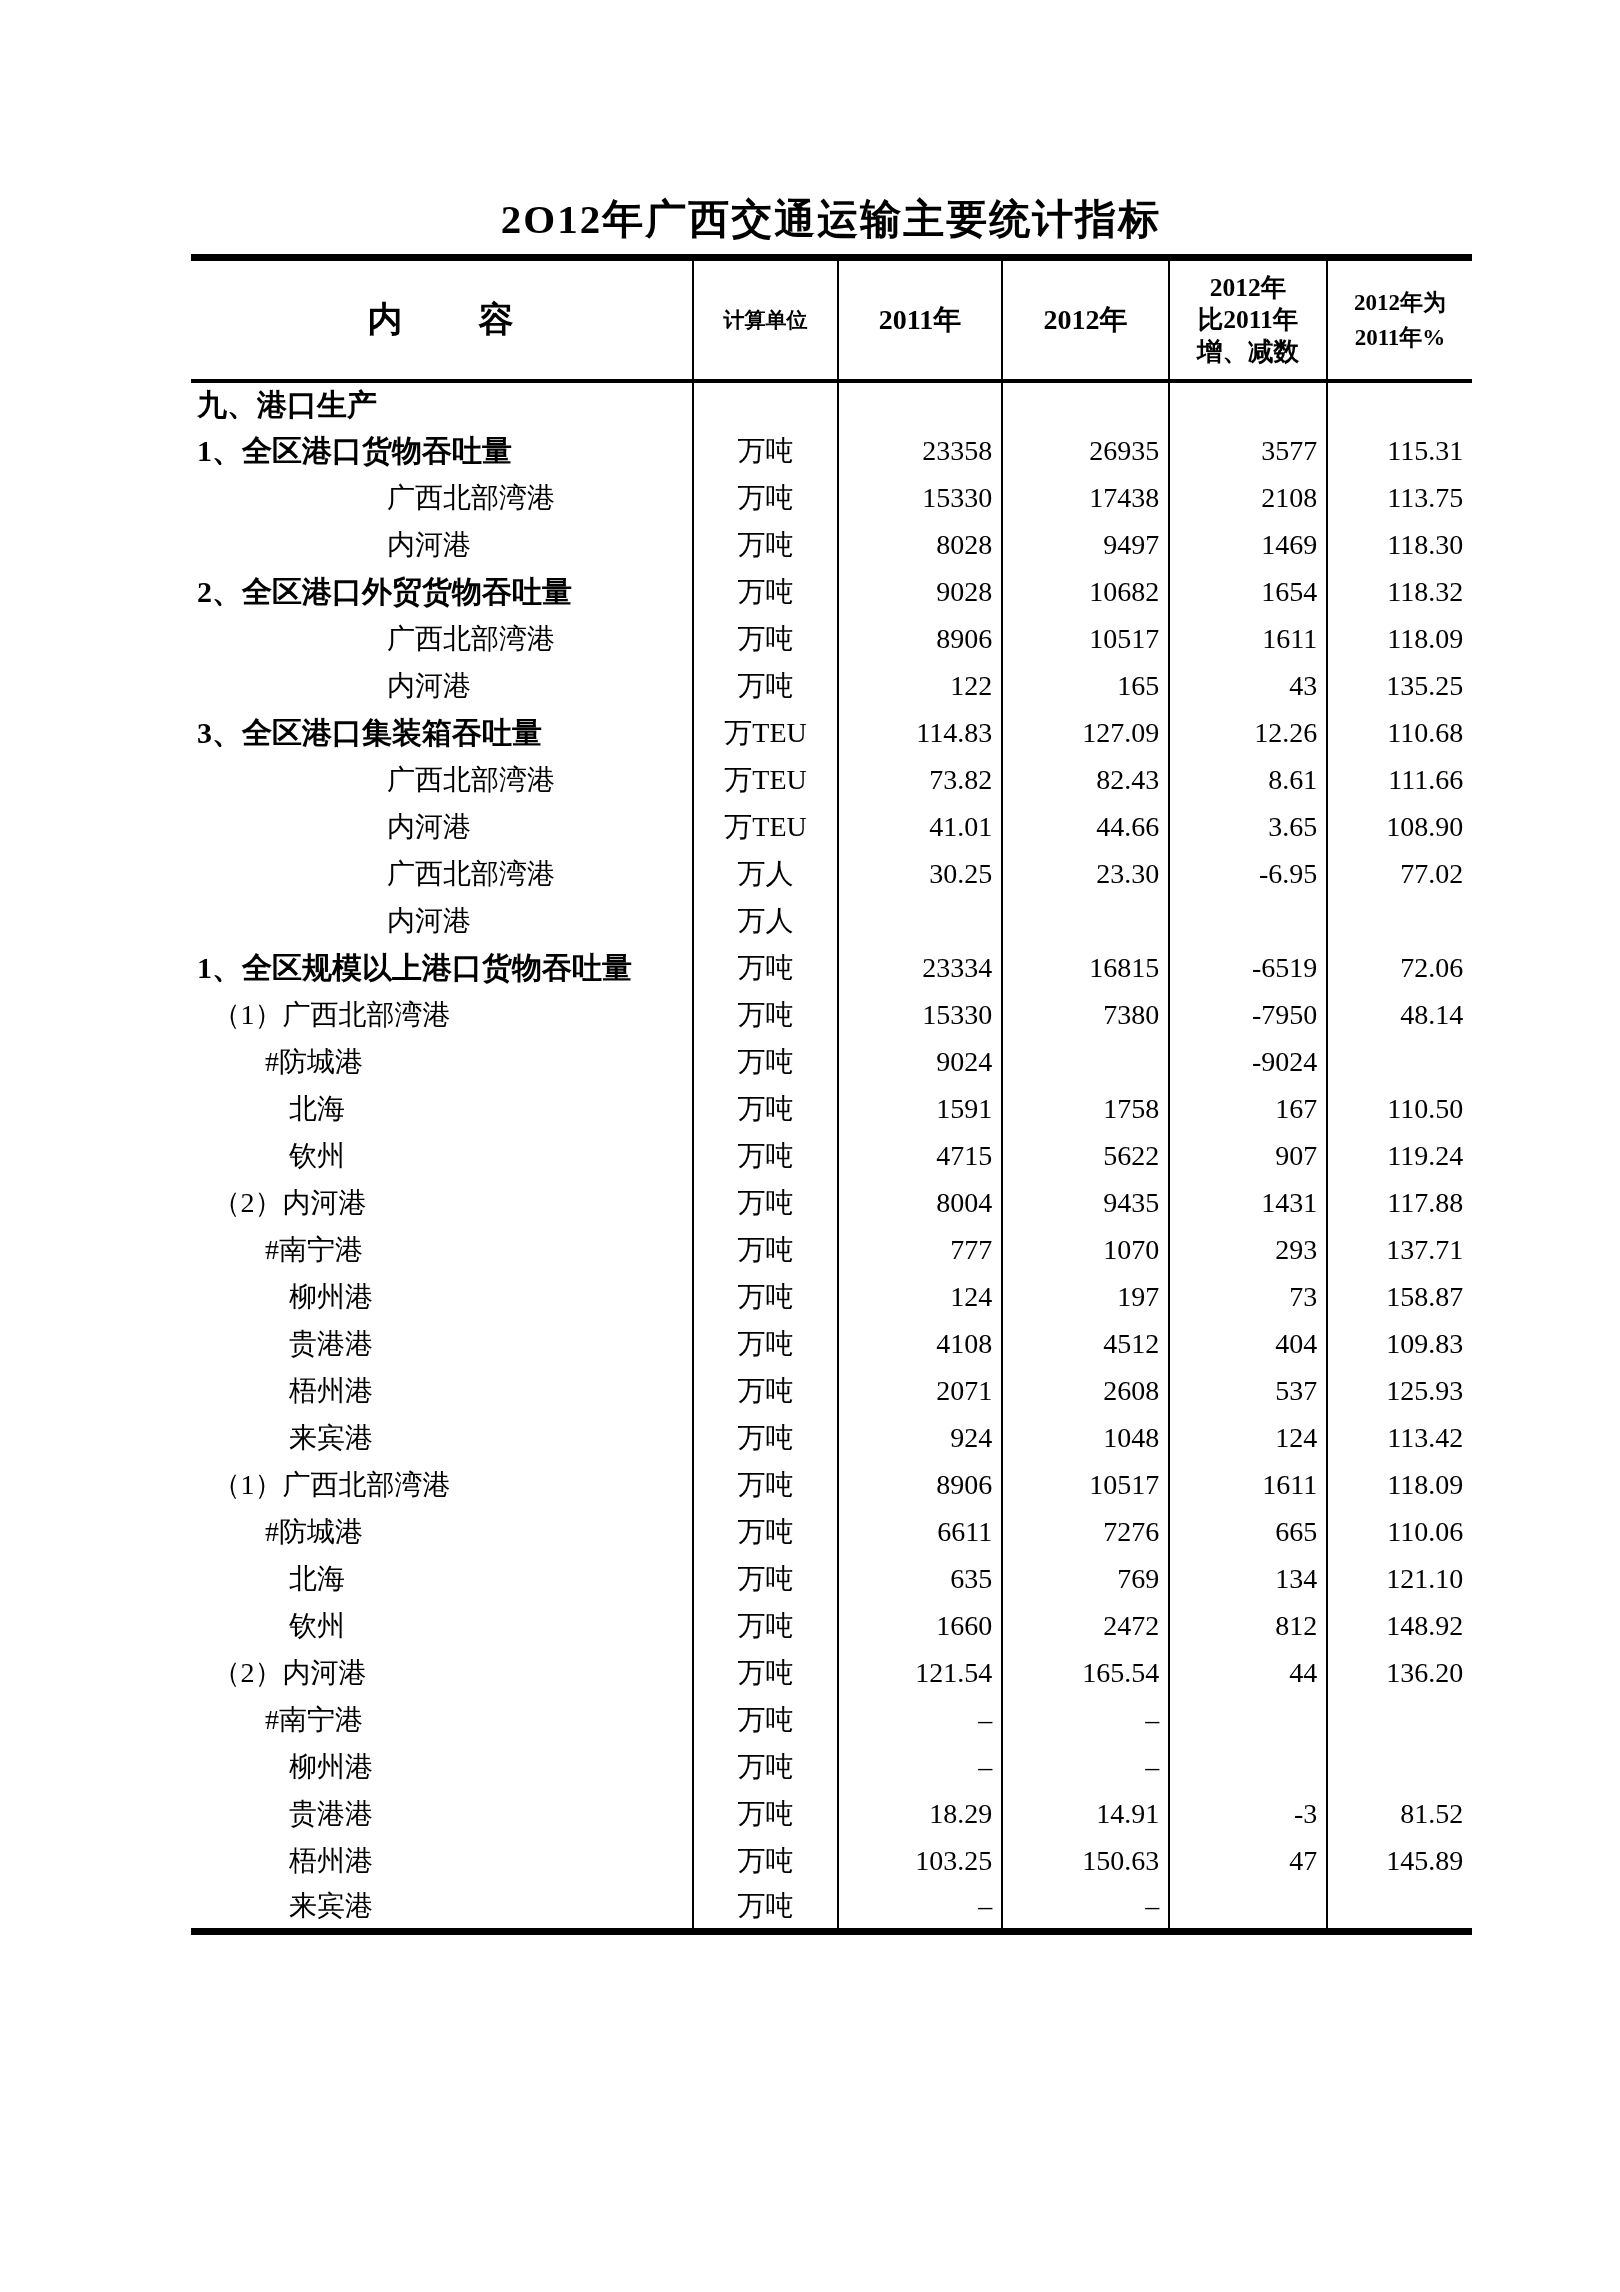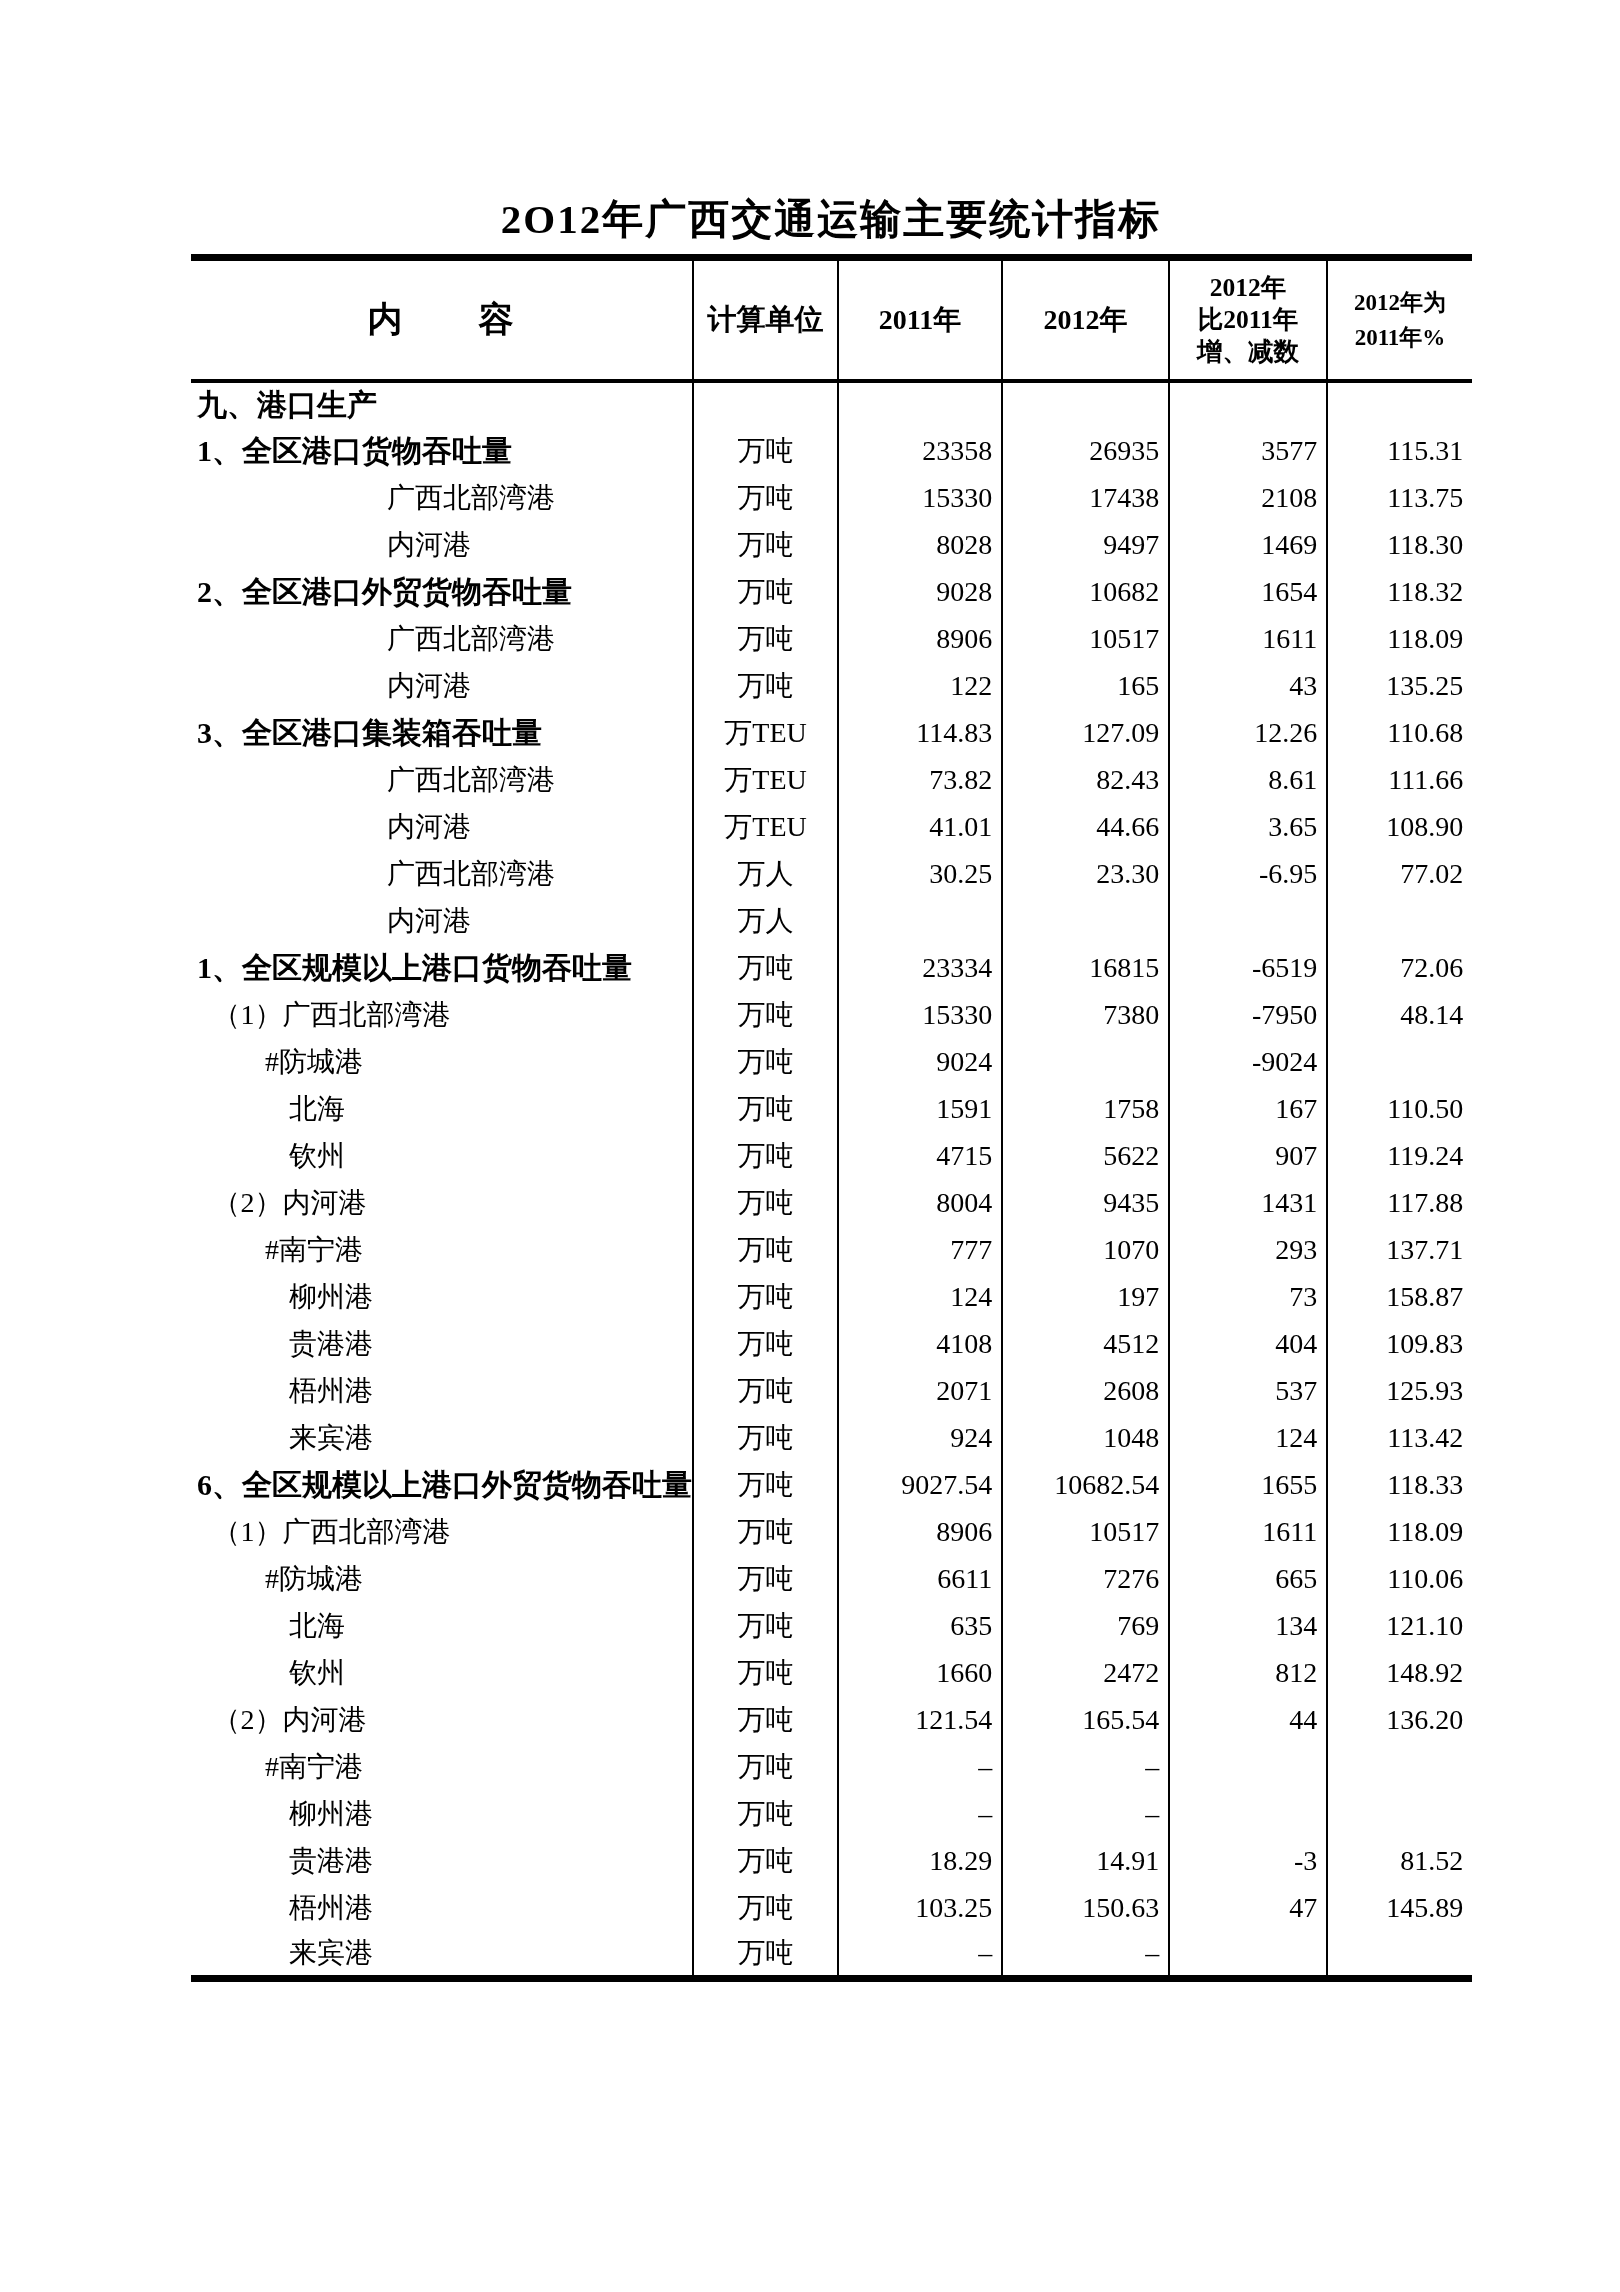--- a/index.html
+++ b/index.html
@@ -39,21 +39,21 @@
     border-bottom: 4.9px solid #000;
     height: 123px;
     vertical-align: middle;
     text-align: center;
     font-weight: bold;
     padding: 0 2px;
   }
   .vline { border-left: 2.9px solid #000; }
 
   th.h-content { font-size: 35px; letter-spacing: 2px; }
-  th.h-unit    { font-size: 29px; }
+  th.h-unit    { font-size: 21px; }
   th.h-year    { font-size: 28px; }
   th.h-diff div { font-size: 25.5px; line-height: 32px; font-weight: bold; }
   th.h-pct div  { font-size: 23px; line-height: 35px; font-weight: bold; }
 
   tbody td {
     height: 47px;
     font-size: 28px;
     vertical-align: middle;
     padding: 0;
     white-space: nowrap;
@@ -280,28 +280,20 @@
     <td class="num vline">125.93</td>
   </tr>
       <tr>
     <td class="c-label indent-3">来宾港</td>
     <td class="c-unit vline">万吨</td>
     <td class="num vline">924</td>
     <td class="num vline">1048</td>
     <td class="num vline">124</td>
     <td class="num vline">113.42</td>
   </tr>
-      <tr class="bold">
-    <td class="c-label indent-0">6、全区规模以上港口外贸货物吞吐量</td>
-    <td class="c-unit vline">万吨</td>
-    <td class="num vline">9027.54</td>
-    <td class="num vline">10682.54</td>
-    <td class="num vline">1655</td>
-    <td class="num vline">118.33</td>
-  </tr>
       <tr>
     <td class="c-label indent-1">（1）广西北部湾港</td>
     <td class="c-unit vline">万吨</td>
     <td class="num vline">8906</td>
     <td class="num vline">10517</td>
     <td class="num vline">1611</td>
     <td class="num vline">118.09</td>
   </tr>
       <tr>
     <td class="c-label indent-2">#防城港</td>

